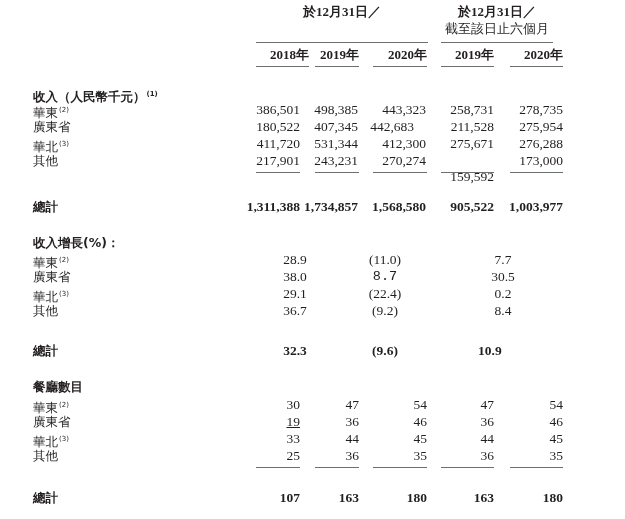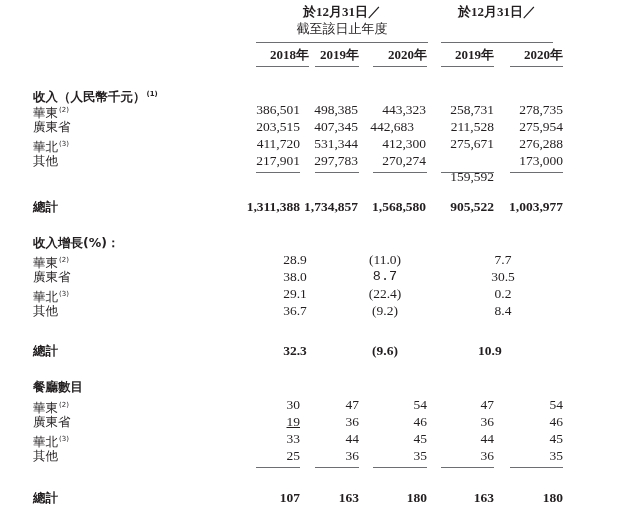--- a/index.html
+++ b/index.html
@@ -28,26 +28,26 @@
   .cell {
     position: absolute; font-size: 13.5px; line-height: 18px; text-align: right; white-space: nowrap;
   }
   .cell.bold { font-weight: bold; }
 </style>
 </head>
 <body>
 
 <div class="hdr-group" style="left:256px; top:3px; width:172px;">
   <div>於12月31日／</div>
-  <div class="l2">截至該日止年度</div>
 </div>
 <div class="grp-line" style="left:256px; width:172px; top:42px;"></div>
 
 <div class="hdr-group" style="left:441px; top:3px; width:112px;">
   <div>於12月31日／</div>
+  <div class="l2">截至該日止六個月</div>
 </div>
 <div class="grp-line" style="left:441px; width:112px; top:42px;"></div>
 
 <div class="col-hdr" style="left:256px; width:53px;">2018年</div>
 <div class="col-hdr" style="left:315px; width:44px;">2019年</div>
 <div class="col-hdr" style="left:373px; width:54px;">2020年</div>
 <div class="col-hdr" style="left:441px; width:53px;">2019年</div>
 <div class="col-hdr" style="left:510px; width:53px;">2020年</div>
 
 <div class="col-line" style="left:256px; width:53px; top:66px;"></div>
@@ -64,34 +64,34 @@
 <div class="label" style="top:118px;"><span>廣東省</span></div>
 <div class="label" style="top:135px;"><span>華北</span><sup>(3)</sup></div>
 <div class="label" style="top:152px;"><span>其他</span></div>
 
 <div class="cell" style="top:101px; left:236px; width:64px;">386,501</div>
 <div class="cell" style="top:101px; left:294px; width:64px;">498,385</div>
 <div class="cell" style="top:101px; left:362px; width:64px;">443,323</div>
 <div class="cell" style="top:101px; left:430px; width:64px;">258,731</div>
 <div class="cell" style="top:101px; left:499px; width:64px;">278,735</div>
 
-<div class="cell" style="top:118px; left:236px; width:64px;">203,515</div>
+<div class="cell" style="top:118px; left:236px; width:64px;">180,522</div>
 <div class="cell" style="top:118px; left:294px; width:64px;">407,345</div>
 <div class="cell" style="top:118px; left:350px; width:64px;">442,683</div>
 <div class="cell" style="top:118px; left:430px; width:64px;">211,528</div>
 <div class="cell" style="top:118px; left:499px; width:64px;">275,954</div>
 
 <div class="cell" style="top:135px; left:236px; width:64px;">411,720</div>
 <div class="cell" style="top:135px; left:294px; width:64px;">531,344</div>
 <div class="cell" style="top:135px; left:362px; width:64px;">412,300</div>
 <div class="cell" style="top:135px; left:430px; width:64px;">275,671</div>
 <div class="cell" style="top:135px; left:499px; width:64px;">276,288</div>
 
 <div class="cell" style="top:152px; left:236px; width:64px;">217,901</div>
-<div class="cell" style="top:152px; left:294px; width:64px;">297,783</div>
+<div class="cell" style="top:152px; left:294px; width:64px;">243,231</div>
 <div class="cell" style="top:152px; left:362px; width:64px;">270,274</div>
 <div class="cell" style="top:152px; left:430px; width:64px;margin-top:16px;">159,592</div>
 <div class="cell" style="top:152px; left:499px; width:64px;">173,000</div>
 
 <div class="col-line" style="left:256px; width:44px; top:172px;"></div>
 <div class="col-line" style="left:315px; width:44px; top:172px;"></div>
 <div class="col-line" style="left:373px; width:54px; top:172px;"></div>
 <div class="col-line" style="left:441px; width:53px; top:172px;"></div>
 <div class="col-line" style="left:510px; width:53px; top:172px;"></div>
 

